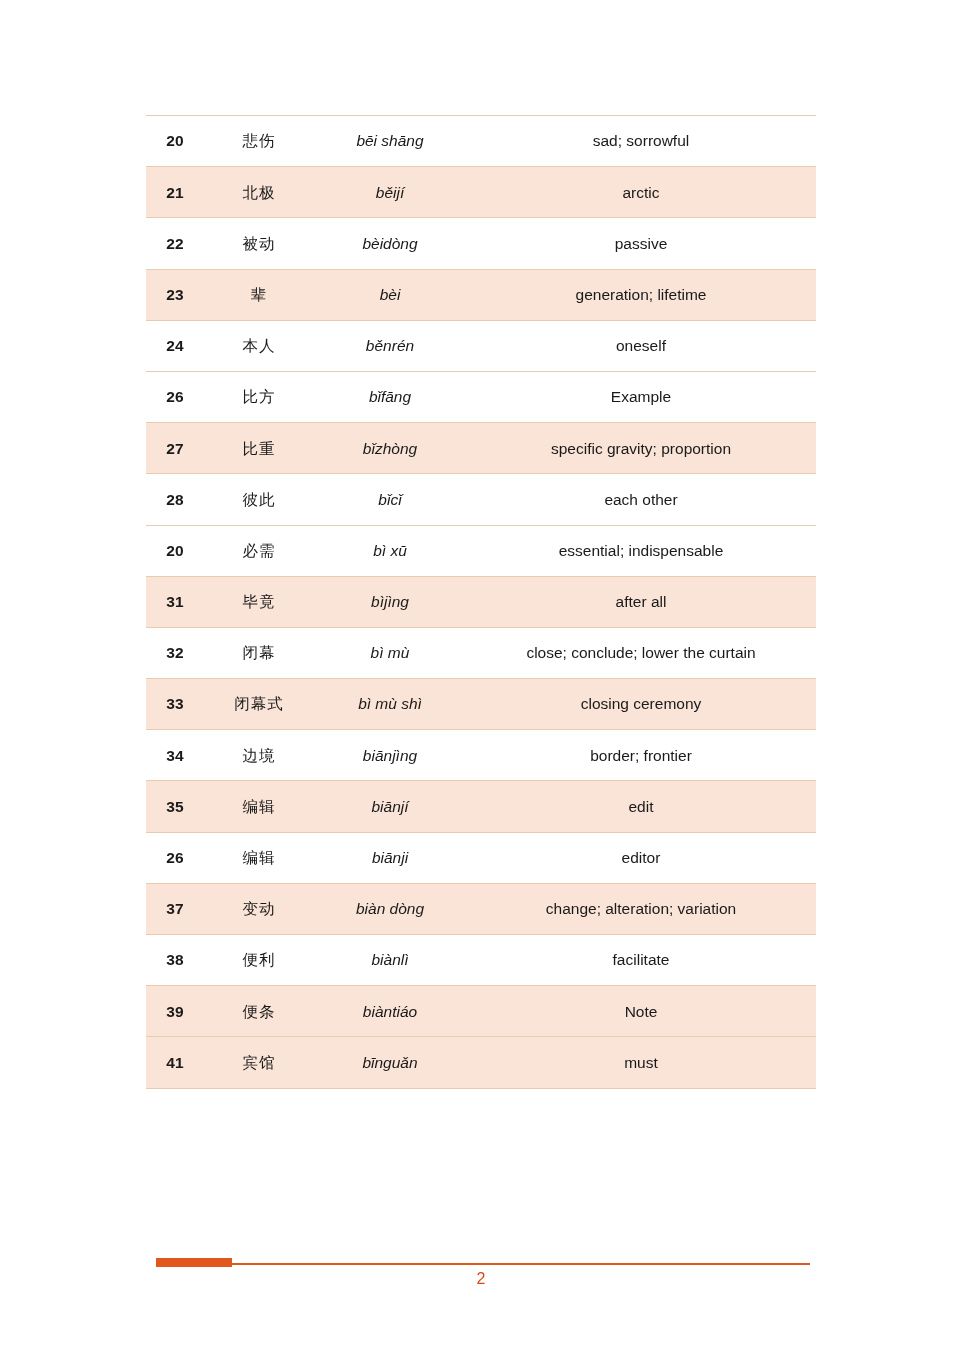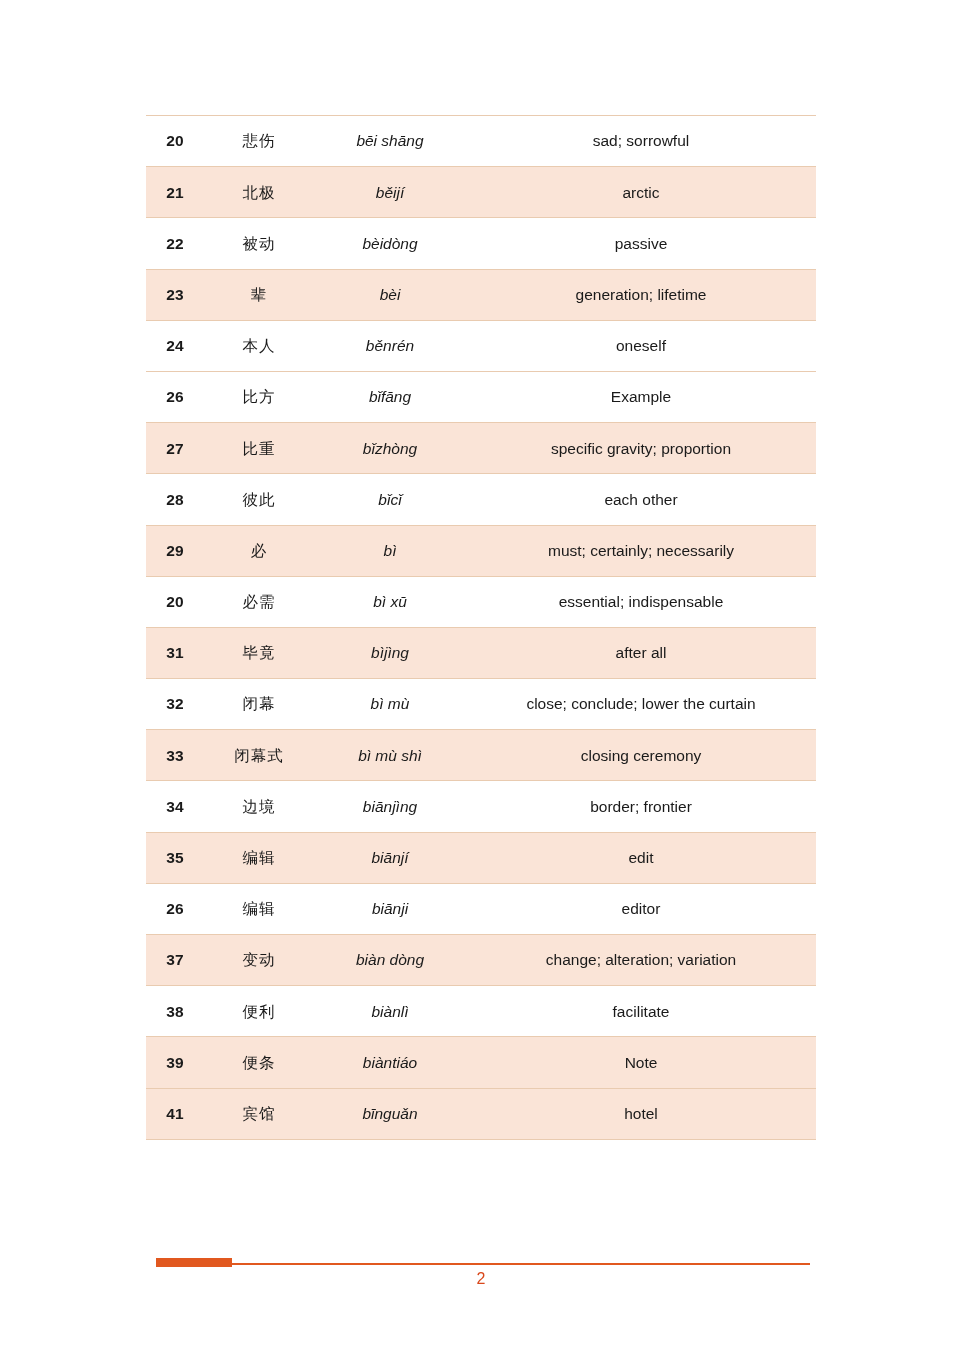--- a/index.html
+++ b/index.html
@@ -159,26 +159,20 @@
           <td class="cell-hanzi">比重</td>
           <td class="cell-pinyin">bǐzhòng</td>
           <td class="cell-def">specific gravity; proportion</td>
         </tr>
         <tr class="row-plain">
           <td class="cell-num">28</td>
           <td class="cell-hanzi">彼此</td>
           <td class="cell-pinyin">bǐcǐ</td>
           <td class="cell-def">each other</td>
         </tr>
-        <tr class="row-shaded">
-          <td class="cell-num">29</td>
-          <td class="cell-hanzi">必</td>
-          <td class="cell-pinyin">bì</td>
-          <td class="cell-def">must; certainly; necessarily</td>
-        </tr>
         <tr class="row-plain">
           <td class="cell-num">20</td>
           <td class="cell-hanzi">必需</td>
           <td class="cell-pinyin">bì xū</td>
           <td class="cell-def">essential; indispensable</td>
         </tr>
         <tr class="row-shaded">
           <td class="cell-num">31</td>
           <td class="cell-hanzi">毕竟</td>
           <td class="cell-pinyin">bìjìng</td>
@@ -229,21 +223,21 @@
         <tr class="row-shaded">
           <td class="cell-num">39</td>
           <td class="cell-hanzi">便条</td>
           <td class="cell-pinyin">biàntiáo</td>
           <td class="cell-def">Note</td>
         </tr>
         <tr class="row-shaded">
           <td class="cell-num">41</td>
           <td class="cell-hanzi">宾馆</td>
           <td class="cell-pinyin">bīnguǎn</td>
-          <td class="cell-def">hotel</td>
+          <td class="cell-def">must</td>
         </tr>
       </tbody>
   </table>
 
   <div class="footer-rule"></div>
   <div class="footer-rule-thick"></div>
   <div class="page-number">2</div>
 
 </div>
 

